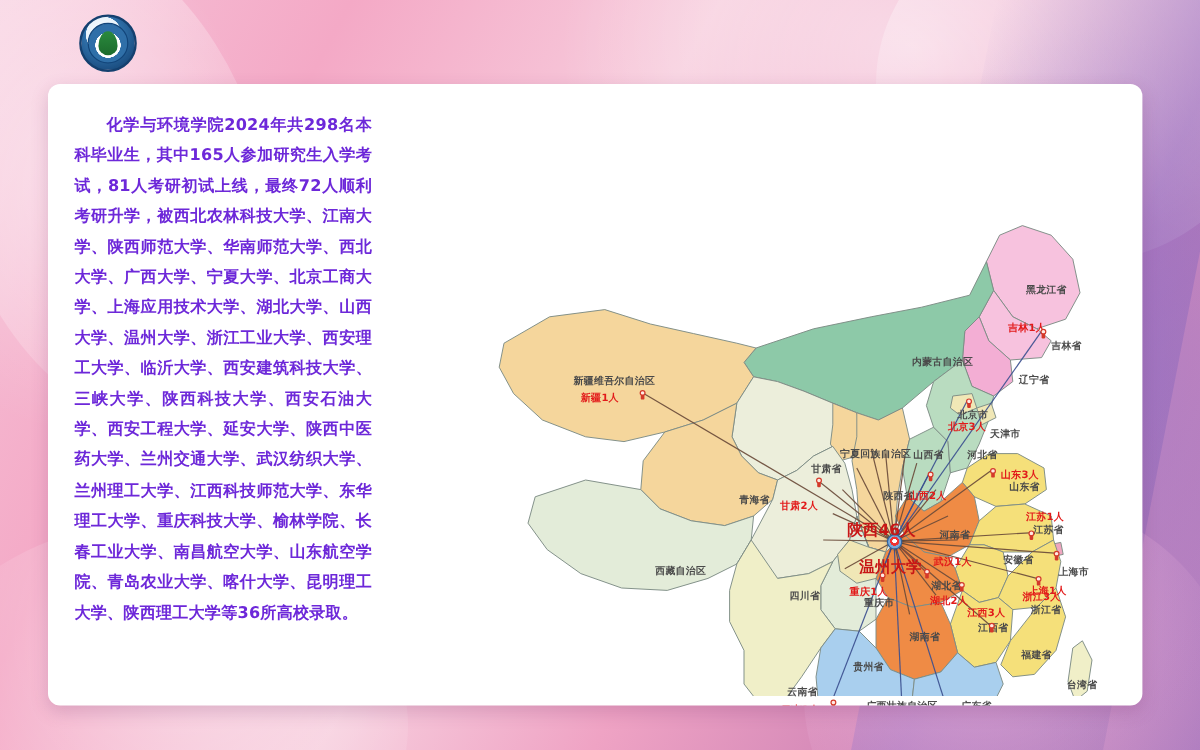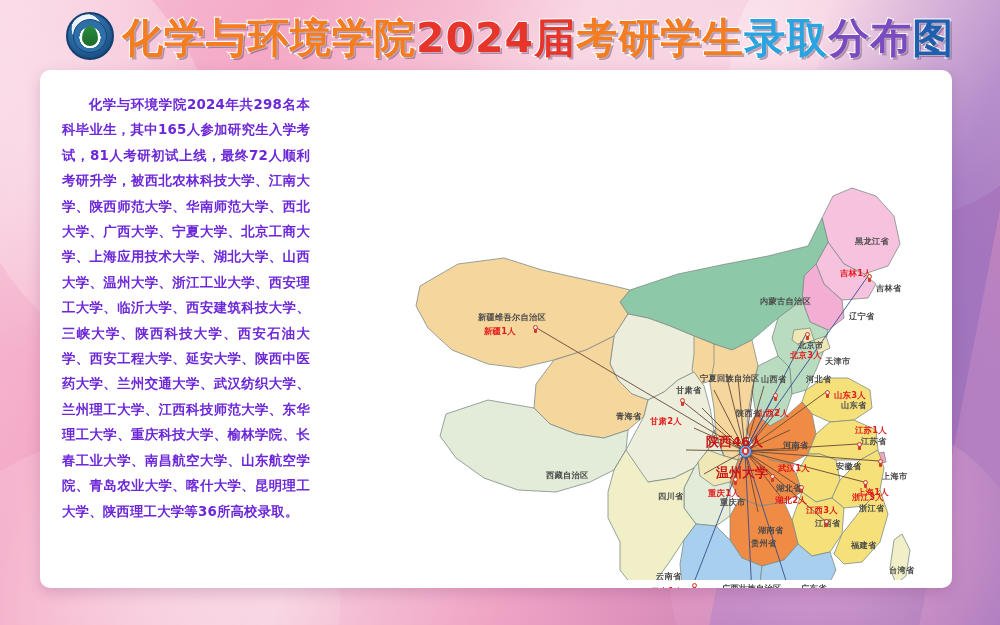--- a/index.html
+++ b/index.html
@@ -126,21 +126,20 @@
   <div class="ribbon r3"></div>
   <div class="ribbon r4"></div>
   <div class="ribbon r5"></div>
 
   <div id="banner">
     <div id="logo">
       <div class="inner">
         <div class="leaf"></div>
       </div>
     </div>
-    <div id="title"><span class="c-o">化学与环境学院</span><span class="c-r">2024</span><span class="c-r">届</span><span class="c-o">考研学生</span><span class="c-b">录取</span><span class="c-p">分布</span><span class="c-n">图</span></div>
   </div>
 
   <div id="card">
     <div id="intro">化学与环境学院2024年共298名本科毕业生，其中165人参加研究生入学考试，81人考研初试上线，最终72人顺利考研升学，被西北农林科技大学、江南大学、陕西师范大学、华南师范大学、西北大学、广西大学、宁夏大学、北京工商大学、上海应用技术大学、湖北大学、山西大学、温州大学、浙江工业大学、西安理工大学、临沂大学、西安建筑科技大学、三峡大学、陕西科技大学、西安石油大学、西安工程大学、延安大学、陕西中医药大学、兰州交通大学、武汉纺织大学、兰州理工大学、江西科技师范大学、东华理工大学、重庆科技大学、榆林学院、长春工业大学、南昌航空大学、山东航空学院、青岛农业大学、喀什大学、昆明理工大学、陕西理工大学等36所高校录取。</div>
     <div id="map">
       <svg width="616" height="502" viewBox="0 0 616 502">
         <g stroke="#7e8d86" stroke-width="0.8" stroke-linejoin="round">
 
           <path d="M505,118 L524,110 L548,118 L566,138 L572,166 L560,188 L536,196 L516,186 L500,164 L494,140 Z" fill="#f7c2de"></path>
 
@@ -258,21 +257,21 @@
           <div class="plabel" style="left: 508px; top: 383px;">安徽省</div>
           <div class="plabel" style="left: 554px; top: 393px;">上海市</div>
           <div class="plabel" style="left: 531px; top: 425px;">浙江省</div>
           <div class="plabel" style="left: 487px; top: 440px;">江西省</div>
           <div class="plabel" style="left: 523px; top: 462px;">福建省</div>
           <div class="plabel" style="left: 448px; top: 405px;">湖北省</div>
           <div class="plabel" style="left: 430px; top: 447px;">湖南省</div>
           <div class="plabel" style="left: 473px; top: 505px;">广东省</div>
           <div class="plabel" style="left: 394px; top: 505px;">广西壮族自治区</div>
           <div class="plabel" style="left: 561px; top: 487px;">台湾省</div>
-          <div class="plabel" style="left: 383px; top: 460px; margin-left: 40px;">贵州省</div>
+          <div class="plabel" style="left: 383px; top: 472px;">贵州省</div>
           <div class="plabel" style="left: 328px; top: 493px;">云南省</div>
           <div class="plabel" style="left: 330px; top: 413px;">四川省</div>
           <div class="plabel" style="left: 392px; top: 419px;">重庆市</div>
           <div class="plabel" style="left: 408px; top: 330px;">陕西省</div>
           <div class="plabel" style="left: 348px; top: 307px;">甘肃省</div>
           <div class="plabel" style="left: 372px; top: 295px;">宁夏回族自治区</div>
           <div class="plabel" style="left: 288px; top: 333px;">青海省</div>
           <div class="plabel" style="left: 218px; top: 392px;">西藏自治区</div>
           <div class="plabel" style="left: 150px; top: 234px;">新疆维吾尔自治区</div>
           <div class="cnt" style="left: 156px; top: 248px;">新疆1人</div>

